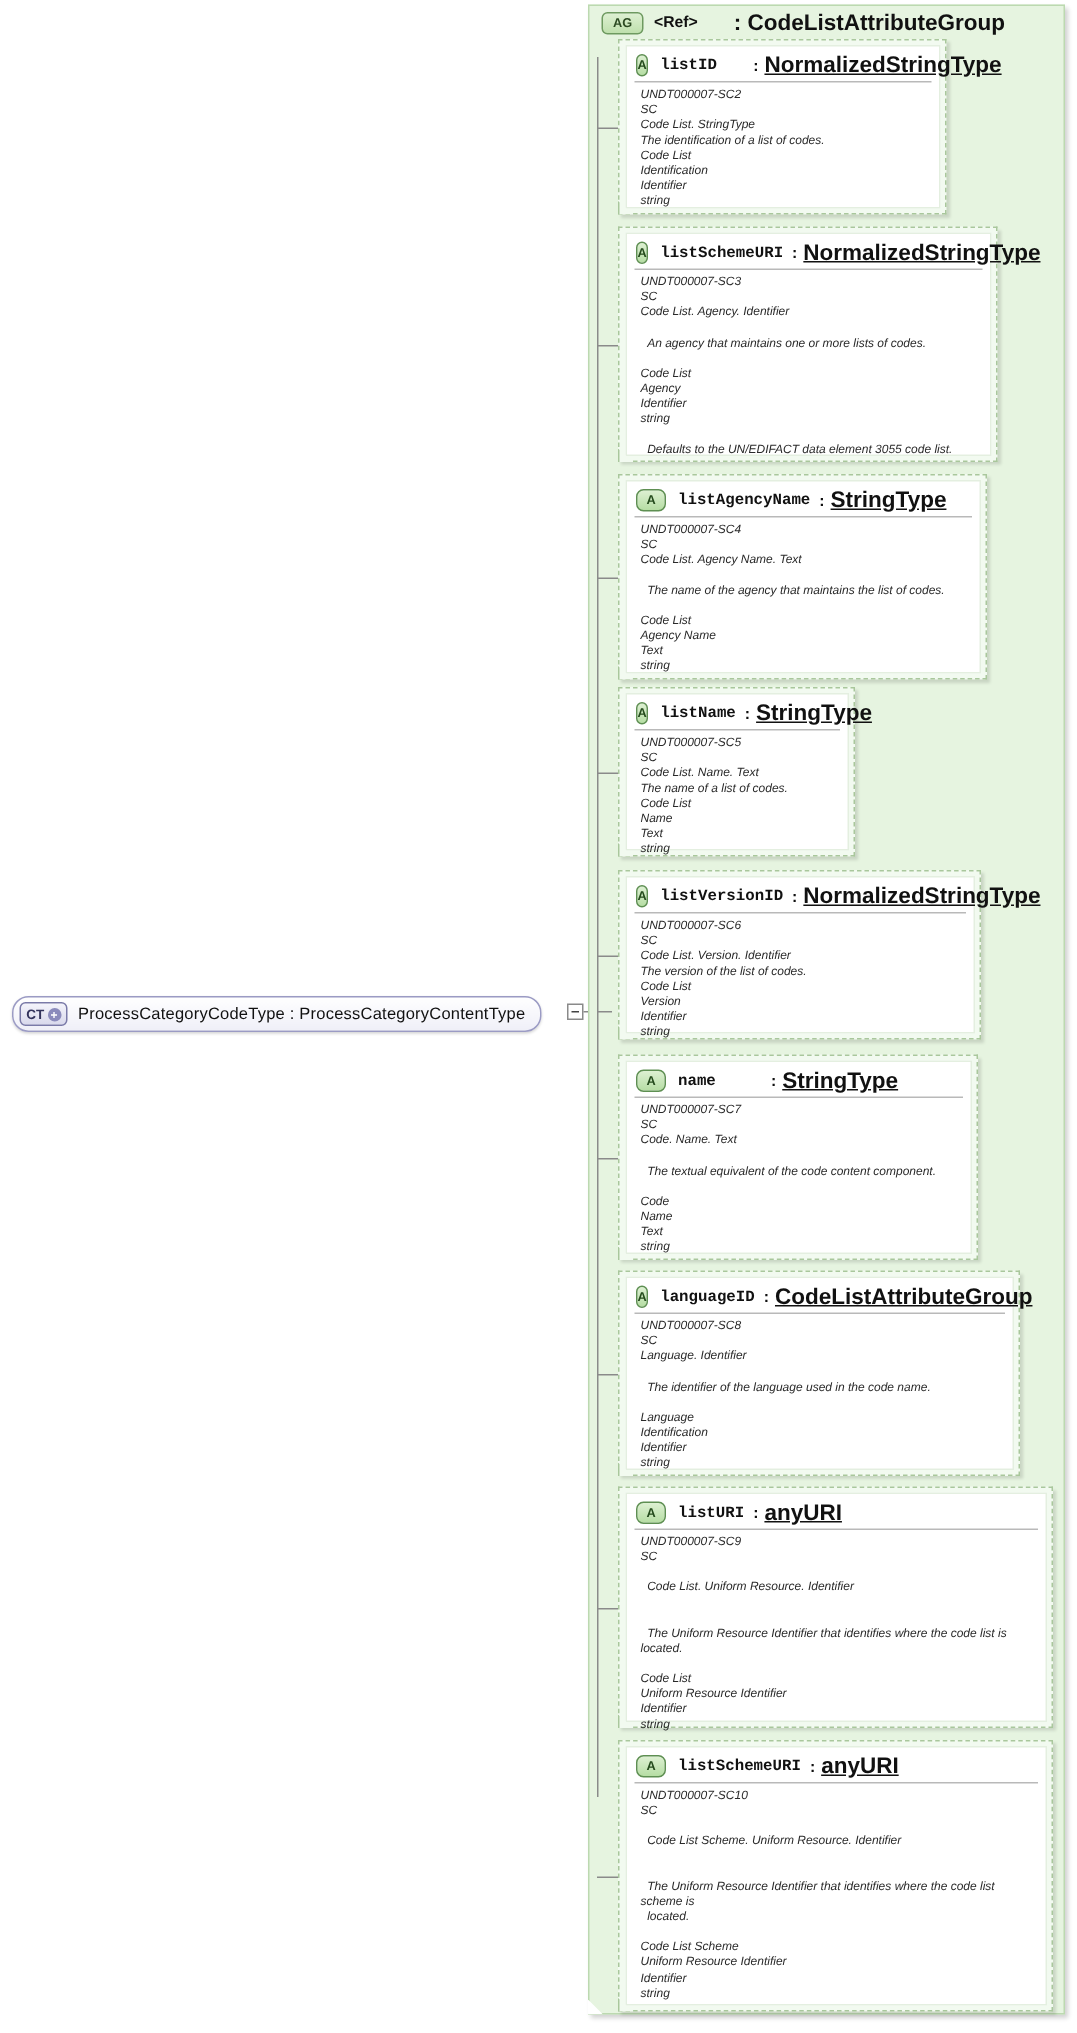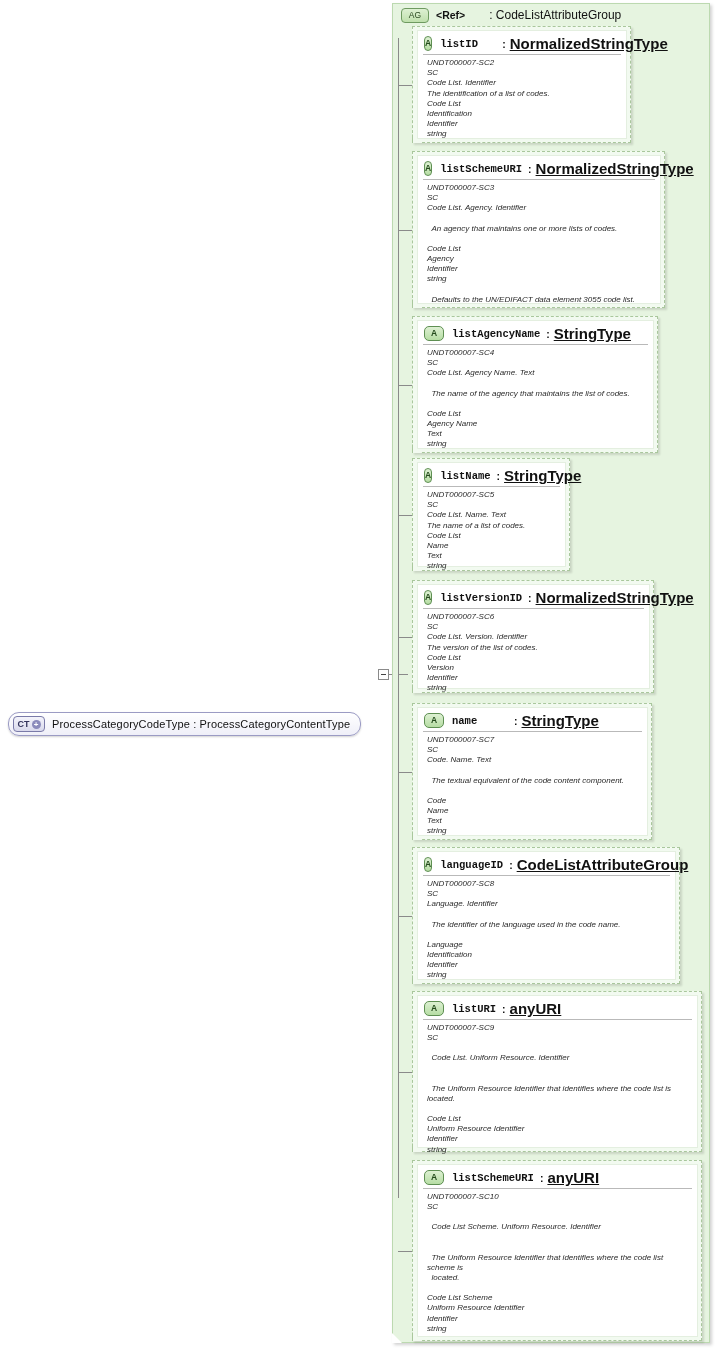--- a/index.html
+++ b/index.html
@@ -12,21 +12,20 @@
   
   #root-node{
     position:absolute; left:8px; top:664px; height:22px;
     display:flex; align-items:center;
     background:linear-gradient(#ffffff,#efeff8);
     border:1px solid #9b9bc4;
     border-radius:11px;
     padding:0 10px 0 4px;
     box-shadow:0 1px 2px rgba(0,0,0,.18);
     white-space:nowrap;
-    margin-top:48px;
   }
   #root-node .ct-badge{
     display:inline-flex;align-items:center;justify-content:center;
     height:14px;min-width:26px;padding:0 2px;margin-right:7px;
     border:1px solid #7a7aa8;border-radius:4px;
     background:linear-gradient(#f4f4fb,#d9d9ec);
     font-size:9px;font-weight:bold;color:#33335c;letter-spacing:0;
     line-height:1;
   }
   #root-node .ct-badge .plus{
@@ -63,24 +62,24 @@
   }
   #ag-header{
     position:absolute;left:8px;top:3px;height:16px;display:flex;align-items:center;
     white-space:nowrap;
   }
   .ag-badge{
     display:inline-flex;align-items:center;justify-content:center;
     height:13px;min-width:20px;padding:0 3px;margin-right:7px;
     border:1px solid #6e9a60;border-radius:4px;
     background:linear-gradient(#ddf0d2,#bfe0ad);
-    font-size:8.5px;font-weight:normal;color:#2c4a22;line-height:1;
+    font-size:8.5px;font-weight:bold;color:#2c4a22;line-height:1;
   }
   #ag-header .ag-ref{font-size:10.5px;font-weight:bold;color:#111;}
-  #ag-header .ag-type{font-size:12px;font-weight:normal;color:#111;margin-left:24px;}
+  #ag-header .ag-type{font-size:15px;font-weight:bold;color:#111;margin-left:24px;}
 
   
   #trunk{position:absolute;left:398px;top:38px;width:1px;height:1160px;background:#8a8a8a;}
   #trunk-stub{position:absolute;left:398px;top:674px;width:10px;height:1px;background:#8a8a8a;}
 
   
   .attr{
     position:absolute;
     background:#f2faf0;
     border:1px dashed #a9c79c;
@@ -151,21 +150,21 @@
 <div id="attr-layer">
     <div class="attr" style="left: 412px; top: 26px; width: 219px; height: 117px;">
       <div class="inner">
         <div class="attr-head">
           <span class="a-badge">A</span>
           <span class="a-name pad-name">listID</span>
           <span class="a-sep">:</span>
           <span class="a-type">NormalizedStringType</span>
         </div>
         <div class="hrule"></div>
-        <div class="attr-body"><span class="ln">UNDT000007-SC2</span><span class="ln">SC</span><span class="ln">Code List. Identifier</span><span class="ln">The identification of a list of codes.</span><span class="ln">Code List</span><span class="ln">Identification</span><span class="ln">Identifier</span><span class="ln">string</span></div>
+        <div class="attr-body"><span class="ln">UNDT000007-SC2</span><span class="ln">SC</span><span class="ln">Code List. StringType</span><span class="ln">The identification of a list of codes.</span><span class="ln">Code List</span><span class="ln">Identification</span><span class="ln">Identifier</span><span class="ln">string</span></div>
       </div>
       <div class="corner"></div>
     </div>
     <div class="hconn" style="left: 398px; top: 85px; width: 14px;"></div>
     <div class="attr" style="left: 412px; top: 151px; width: 253px; height: 157px;">
       <div class="inner">
         <div class="attr-head">
           <span class="a-badge">A</span>
           <span class="a-name">listSchemeURI</span>
           <span class="a-sep">:</span>

